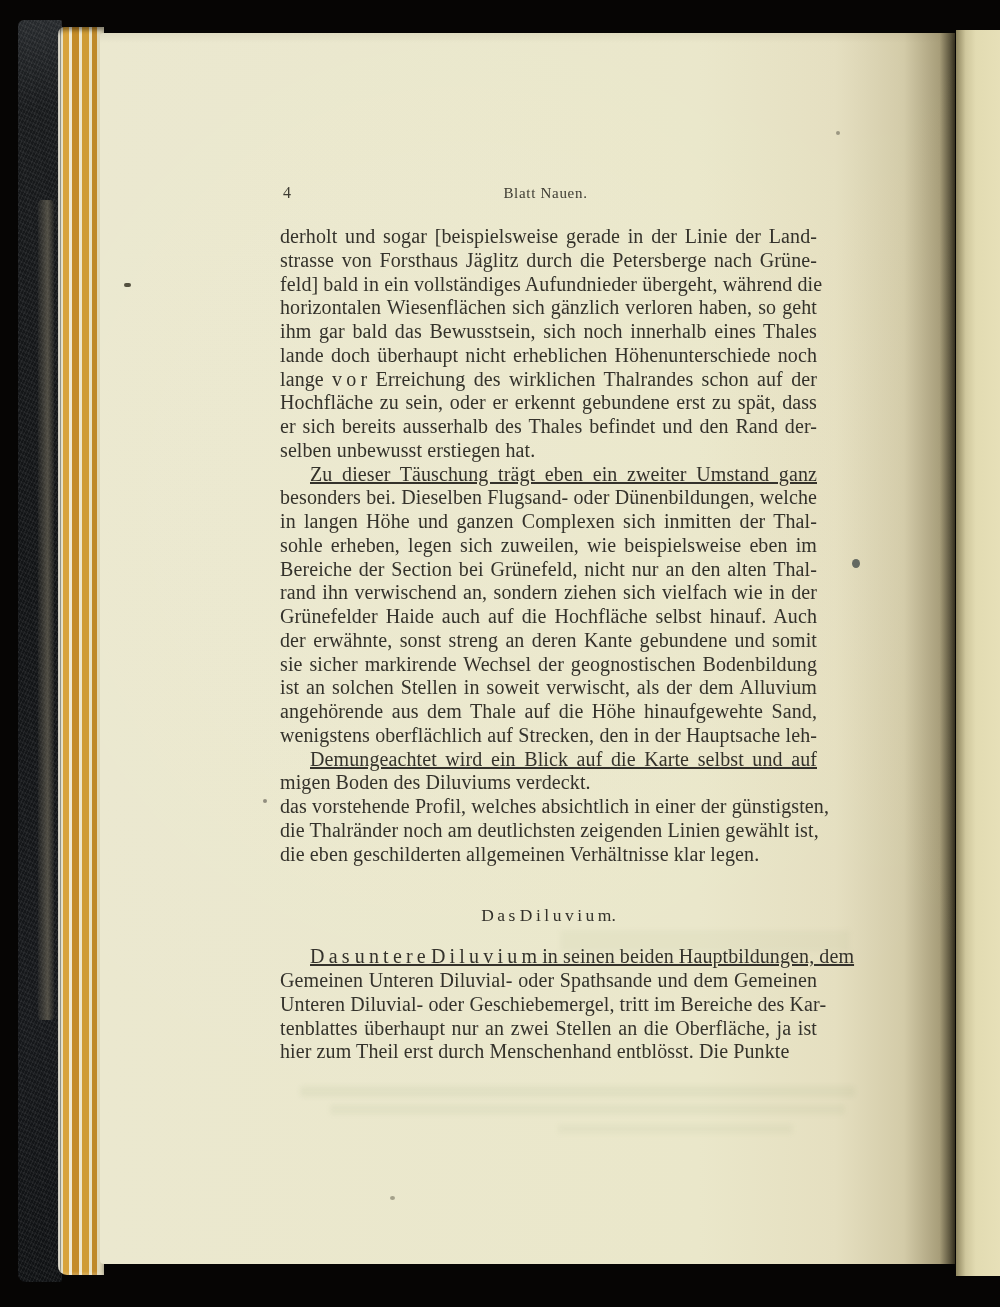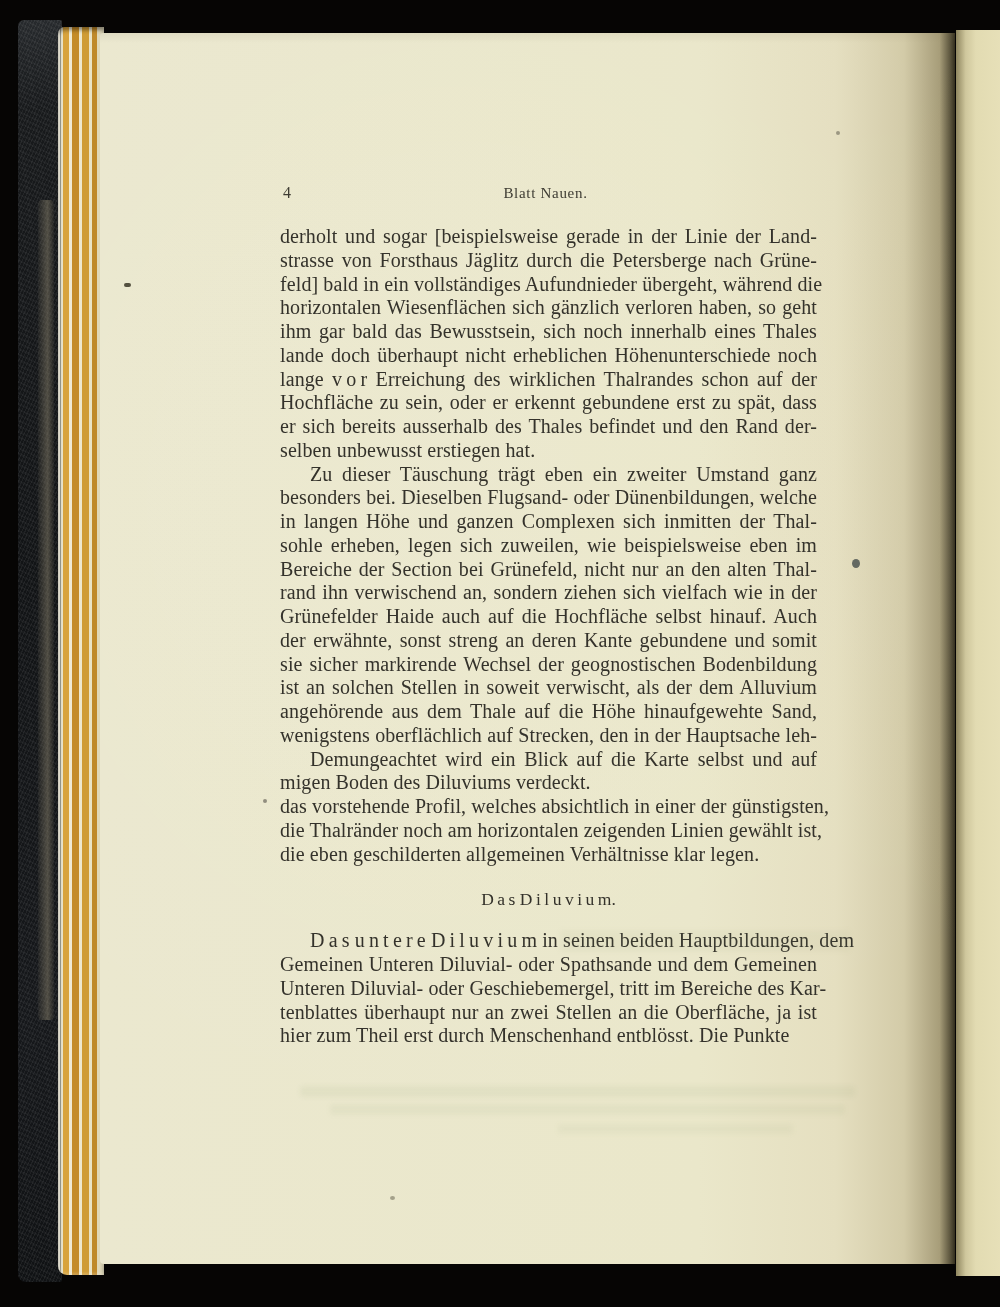--- a/index.html
+++ b/index.html
@@ -58,23 +58,23 @@
   .running-head { position:relative; height:22px; font-size:15px; color:#3e3c33; }
   .page-number { position:absolute; left:3px; top:0; font-size:16px; }
   .running-title { position:absolute; left:0; right:6px; top:1px; text-align:center; letter-spacing:0.7px; }
   .text-body { margin-top:19px; }
   .line {
     font-size:20px; line-height:23.75px; height:23.75px;
     text-align:justify; text-align-last:justify;
     white-space:nowrap; letter-spacing:0.1px;
   }
   .line.lastline { text-align-last:left; white-space:normal; }
-  .line.indent { text-indent:30px; }
+  .line.indent { text-indent:30px;text-decoration:underline; }
   .heading {
-    margin:21px 0 18px; text-align:center;
+    margin:37px 0 18px; text-align:center;
     font-size:17.5px; line-height:24px; color:#33312a;
   }
   
   .ghost { position:absolute; background:rgba(150,165,118,0.13); filter:blur(2.5px); border-radius:3px; }
   .g1 { left:560px; top:930px; width:290px; height:22px; opacity:.55; }
   .g2 { left:300px; top:1086px; width:555px; height:11px; opacity:.8; }
   .g3 { left:330px; top:1104px; width:515px; height:11px; opacity:.7; }
   .g4 { left:558px; top:1124px; width:235px; height:10px; opacity:.6; }
   
   .speck { position:absolute; border-radius:50%; }
@@ -116,21 +116,21 @@
         <div class="line">rand ihn verwischend an, sondern ziehen sich vielfach wie in der</div>
         <div class="line">Grünefelder Haide auch auf die Hochfläche selbst hinauf. Auch</div>
         <div class="line">der erwähnte, sonst streng an deren Kante gebundene und somit</div>
         <div class="line">sie sicher markirende Wechsel der geognostischen Bodenbildung</div>
         <div class="line">ist an solchen Stellen in soweit verwischt, als der dem Alluvium</div>
         <div class="line">angehörende aus dem Thale auf die Höhe hinaufgewehte Sand,</div>
         <div class="line">wenigstens oberflächlich auf Strecken, den in der Hauptsache leh-</div>
         <div class="line indent">Demungeachtet wird ein Blick auf die Karte selbst und auf</div>
         <div class="line lastline">migen Boden des Diluviums verdeckt.</div>
         <div class="line">das vorstehende Profil, welches absichtlich in einer der günstigsten,</div>
-        <div class="line">die Thalränder noch am horizontalen zeigenden Linien gewählt ist,</div>
+        <div class="line">die Thalränder noch am deutlichsten zeigenden Linien gewählt ist,</div>
         <div class="line lastline">die eben geschilderten allgemeinen Verhältnisse klar legen.</div>
         <div class="heading">D a s D i l u v i u m.</div>
         <div class="line indent">D a s u n t e r e D i l u v i u m in seinen beiden Hauptbildungen, dem</div>
         <div class="line">Gemeinen Unteren Diluvial- oder Spathsande und dem Gemeinen</div>
         <div class="line">Unteren Diluvial- oder Geschiebemergel, tritt im Bereiche des Kar-</div>
         <div class="line">tenblattes überhaupt nur an zwei Stellen an die Oberfläche, ja ist</div>
         <div class="line lastline">hier zum Theil erst durch Menschenhand entblösst. Die Punkte</div>
       </div>
   </div>
 </div>

